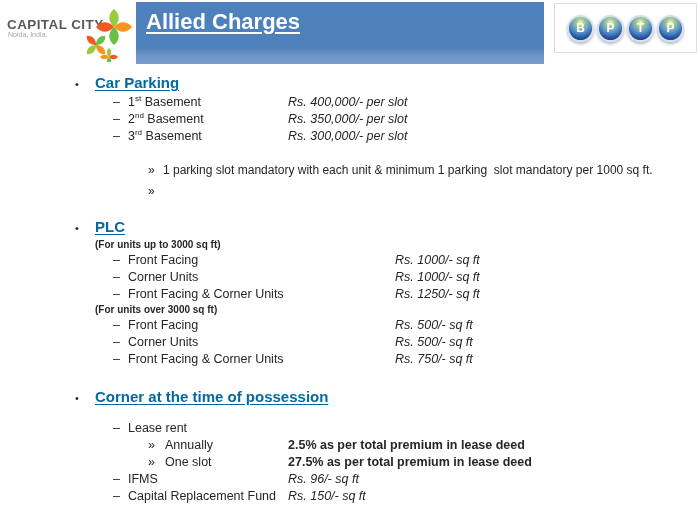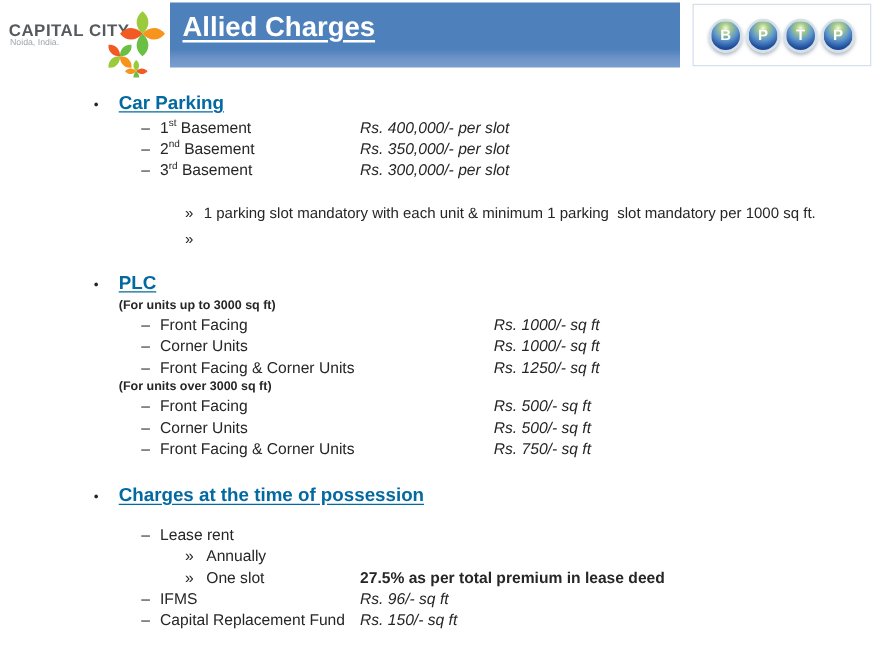--- a/index.html
+++ b/index.html
@@ -8,21 +8,21 @@
     position:relative; width:700px; height:524px; background:#ffffff;
     font-family:"Liberation Sans", sans-serif; color:#262626; overflow:hidden;
   }
 
   
   .header { position:absolute; top:0; left:0; width:700px; height:66px; }
   .brand-name { position:absolute; left:7px; top:17px; font-size:13.5px; font-weight:600;
     letter-spacing:.4px; color:#555a5e; white-space:nowrap; }
   .brand-loc { position:absolute; left:8px; top:31px; font-size:7px; color:#a0a6aa; white-space:nowrap; }
   .flower { position:absolute; left:84px; top:0; }
-  .banner { position:absolute; left:136px; top:2px; width:408px; height:52px;
+  .banner { position:absolute; left:136px; top:2px; width:408px; height:62px;
     background:linear-gradient(180deg,#4e80bc 0%, #4e80bc 72%, #6d94c8 86%, #7a9ecf 100%); }
   .slide-title { position:absolute; left:10px; top:7px; font-size:22px; font-weight:bold;
     color:#ffffff; text-decoration:underline; text-underline-offset:3px; white-space:nowrap; }
   .bptp-box { position:absolute; left:554px; top:3px; width:143px; height:50px; background:#fff;
     border:1px solid #d4e0ec; display:flex; align-items:center; justify-content:center; gap:3px; }
   .sphere { width:27px; height:27px; border-radius:50%;
     background:radial-gradient(circle at 50% 24%, #f2f9dc 0%, #a9cd86 18%, #5e96cd 46%, #1e4d9c 76%, #163f7e 100%);
     border:2px solid #d6dfe8; box-shadow:0 2px 3px rgba(80,100,125,.45);
     display:flex; align-items:center; justify-content:center;
     color:#ffffff; font-weight:bold; font-size:12px; line-height:1; }
@@ -173,30 +173,31 @@
       <span class="value">Rs. 500/- sq ft</span>
     </div>
     <div class="row plc-row">
       <span class="dash">–</span>
       <span class="label">Front Facing &amp; Corner Units</span>
       <span class="value">Rs. 750/- sq ft</span>
     </div>
 
     <div class="heading-row mt19 h22">
       <span class="bullet">•</span>
-      <span class="heading-text">Charges at the time of possession</span>
+      <span class="heading-text">Corner at the time of possession</span>
     </div>
 
     <div class="row mt11">
       <span class="dash">–</span>
       <span class="label">Lease rent</span>
     </div>
     <div class="sub-row">
       <span class="chev">»</span>
       <span class="label">Annually</span>
+      <span class="value">2.5% as per total premium in lease deed</span>
     </div>
     <div class="sub-row">
       <span class="chev">»</span>
       <span class="label">One slot</span>
       <span class="value">27.5% as per total premium in lease deed</span>
     </div>
     <div class="row">
       <span class="dash">–</span>
       <span class="label">IFMS</span>
       <span class="value">Rs. 96/- sq ft</span>

